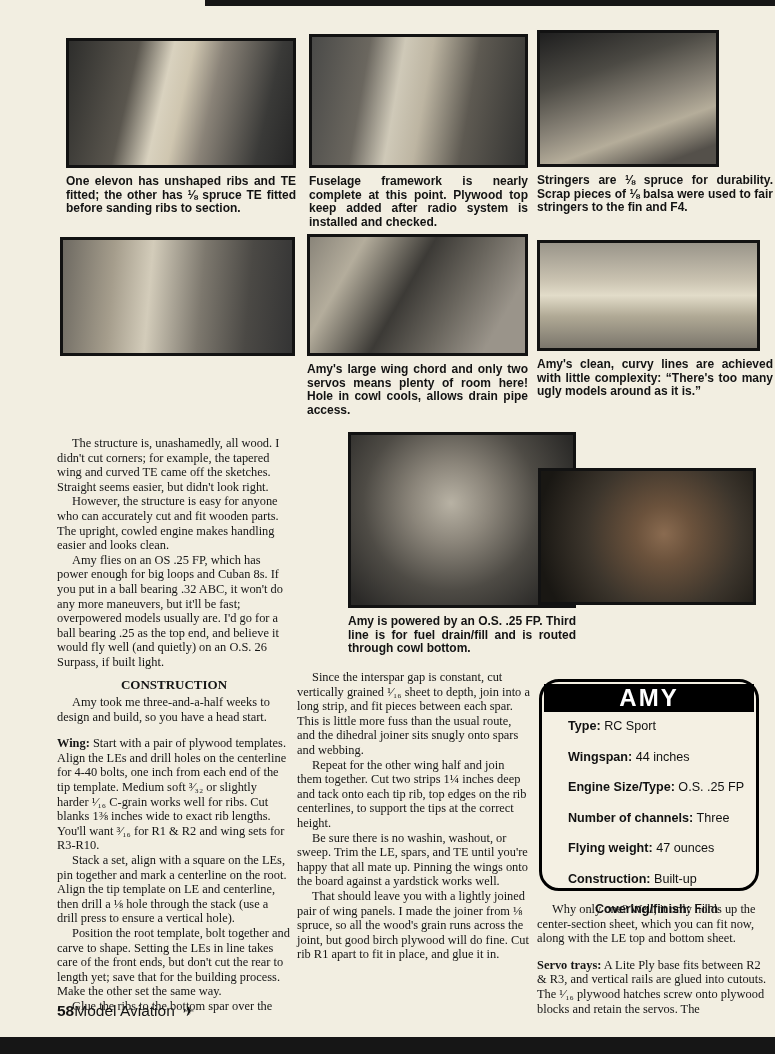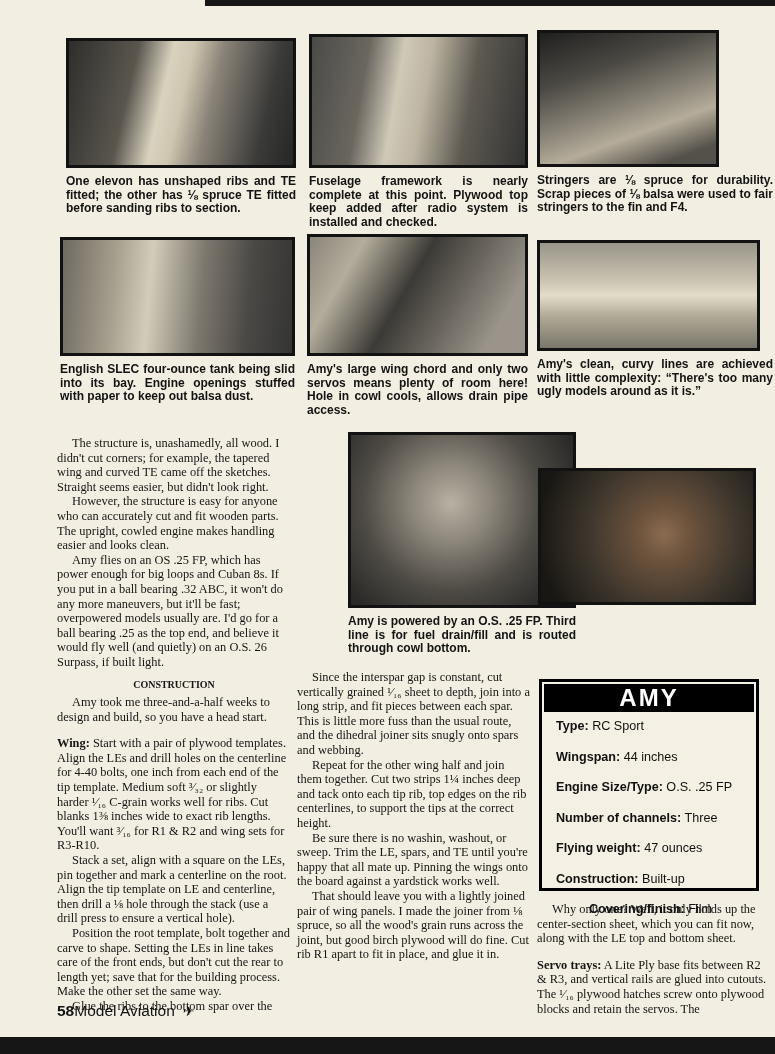--- a/index.html
+++ b/index.html
@@ -37,36 +37,36 @@
   .bodycol {
     position:absolute;
     font-family:"Liberation Serif", serif;
     font-size:12.4px; line-height:14.6px; color:#151515;
   }
   .bodycol p { margin:0; }
   .bodycol p.ind { text-indent:15px; }
   .gap-before { margin-top:12px !important; }
   .lead { font-weight:bold; }
   .construction-heading {
-    text-align:center; font-weight:bold; font-size:10px;
+    text-align:center; font-weight:bold; font-size:13px;
     margin:8px 0 3px 0;
   }
 
   
   .specbox {
     position:absolute; border:3px solid #000; box-sizing:border-box;
     background:#f4f0e3;
   }
   .spec-header {
     background:#000; color:#fff; text-align:center;
     font-weight:bold; font-size:24px; line-height:28px;
     letter-spacing:2px; margin:2px;
     font-family:"Liberation Sans", sans-serif;
   }
-  .spec-rows { padding:6px 11px 4px 14px; }
+  .spec-rows { padding:6px 11px 4px 26px; }
   .spec-row { font-size:12.6px; line-height:13px; margin:0 0 17.5px 0; }
   .spec-row:last-child { margin-bottom:0;text-align:center; }
   .spec-label { font-weight:bold; }
 
   
   .footer {
     position:absolute; left:57px; top:1002px;
     font-size:15.5px; color:#131313;
     font-family:"Liberation Sans", sans-serif;
   }
@@ -87,21 +87,20 @@
   <div class="photo ph2" style="height:134px;"></div>
   <div class="caption">Fuselage framework is nearly complete at this point. Plywood top keep added after radio system is installed and checked.</div>
 </div>
 <div class="photo-block" style="left:537px; top:30px; width:236px;">
   <div class="photo ph3" style="width:182px; height:137px;"></div>
   <div class="caption">Stringers are ⅛ spruce for durability. Scrap pieces of ⅛ balsa were used to fair stringers to the fin and F4.</div>
 </div>
 
 <div class="photo-block" style="left:60px; top:237px; width:235px;">
   <div class="photo ph4" style="height:119px;"></div>
-  <div class="caption">English SLEC four-ounce tank being slid into its bay. Engine openings stuffed with paper to keep out balsa dust.</div>
 </div>
 <div class="photo-block" style="left:307px; top:234px; width:221px;">
   <div class="photo ph5" style="height:122px;"></div>
   <div class="caption">Amy's large wing chord and only two servos means plenty of room here! Hole in cowl cools, allows drain pipe access.</div>
 </div>
 <div class="photo-block" style="left:537px; top:240px; width:236px;">
   <div class="photo ph6" style="width:223px; height:111px;"></div>
   <div class="caption">Amy's clean, curvy lines are achieved with little complexity: “There's too many ugly models around as it is.”</div>
 </div>
 
@@ -125,21 +124,21 @@
   <p class="ind">Glue the ribs to the bottom spar over the</p>
 </div>
 
 <div class="bodycol" style="left:297px; top:670px; width:234px;">
   <p class="ind">Since the interspar gap is constant, cut vertically grained ¹⁄₁₆ sheet to depth, join into a long strip, and fit pieces between each spar. This is little more fuss than the usual route, and the dihedral joiner sits snugly onto spars and webbing.</p>
   <p class="ind">Repeat for the other wing half and join them together. Cut two strips 1¼ inches deep and tack onto each tip rib, top edges on the rib centerlines, to support the tips at the correct height.</p>
   <p class="ind">Be sure there is no washin, washout, or sweep. Trim the LE, spars, and TE until you're happy that all mate up. Pinning the wings onto the board against a yardstick works well.</p>
   <p class="ind">That should leave you with a lightly joined pair of wing panels. I made the joiner from ⅛ spruce, so all the wood's grain runs across the joint, but good birch plywood will do fine. Cut rib R1 apart to fit in place, and glue it in.</p>
 </div>
 
-<div class="specbox" style="left:539px; top:679px; width:220px; height:212px;">
+<div class="specbox" style="left:539px; top:679px; width:220px; height:212px;border-radius:20px;">
   <div class="spec-header">AMY</div>
   <div class="spec-rows">
     <div class="spec-row"><span class="spec-label">Type:</span><span> RC Sport</span></div>
     <div class="spec-row"><span class="spec-label">Wingspan:</span><span> 44 inches</span></div>
     <div class="spec-row"><span class="spec-label">Engine Size/Type:</span><span> O.S. .25 FP</span></div>
     <div class="spec-row"><span class="spec-label">Number of channels:</span><span> Three</span></div>
     <div class="spec-row"><span class="spec-label">Flying weight:</span><span> 47 ounces</span></div>
     <div class="spec-row"><span class="spec-label">Construction:</span><span> Built-up</span></div>
     <div class="spec-row"><span class="spec-label">Covering/finish:</span><span> Film</span></div>
   </div>

